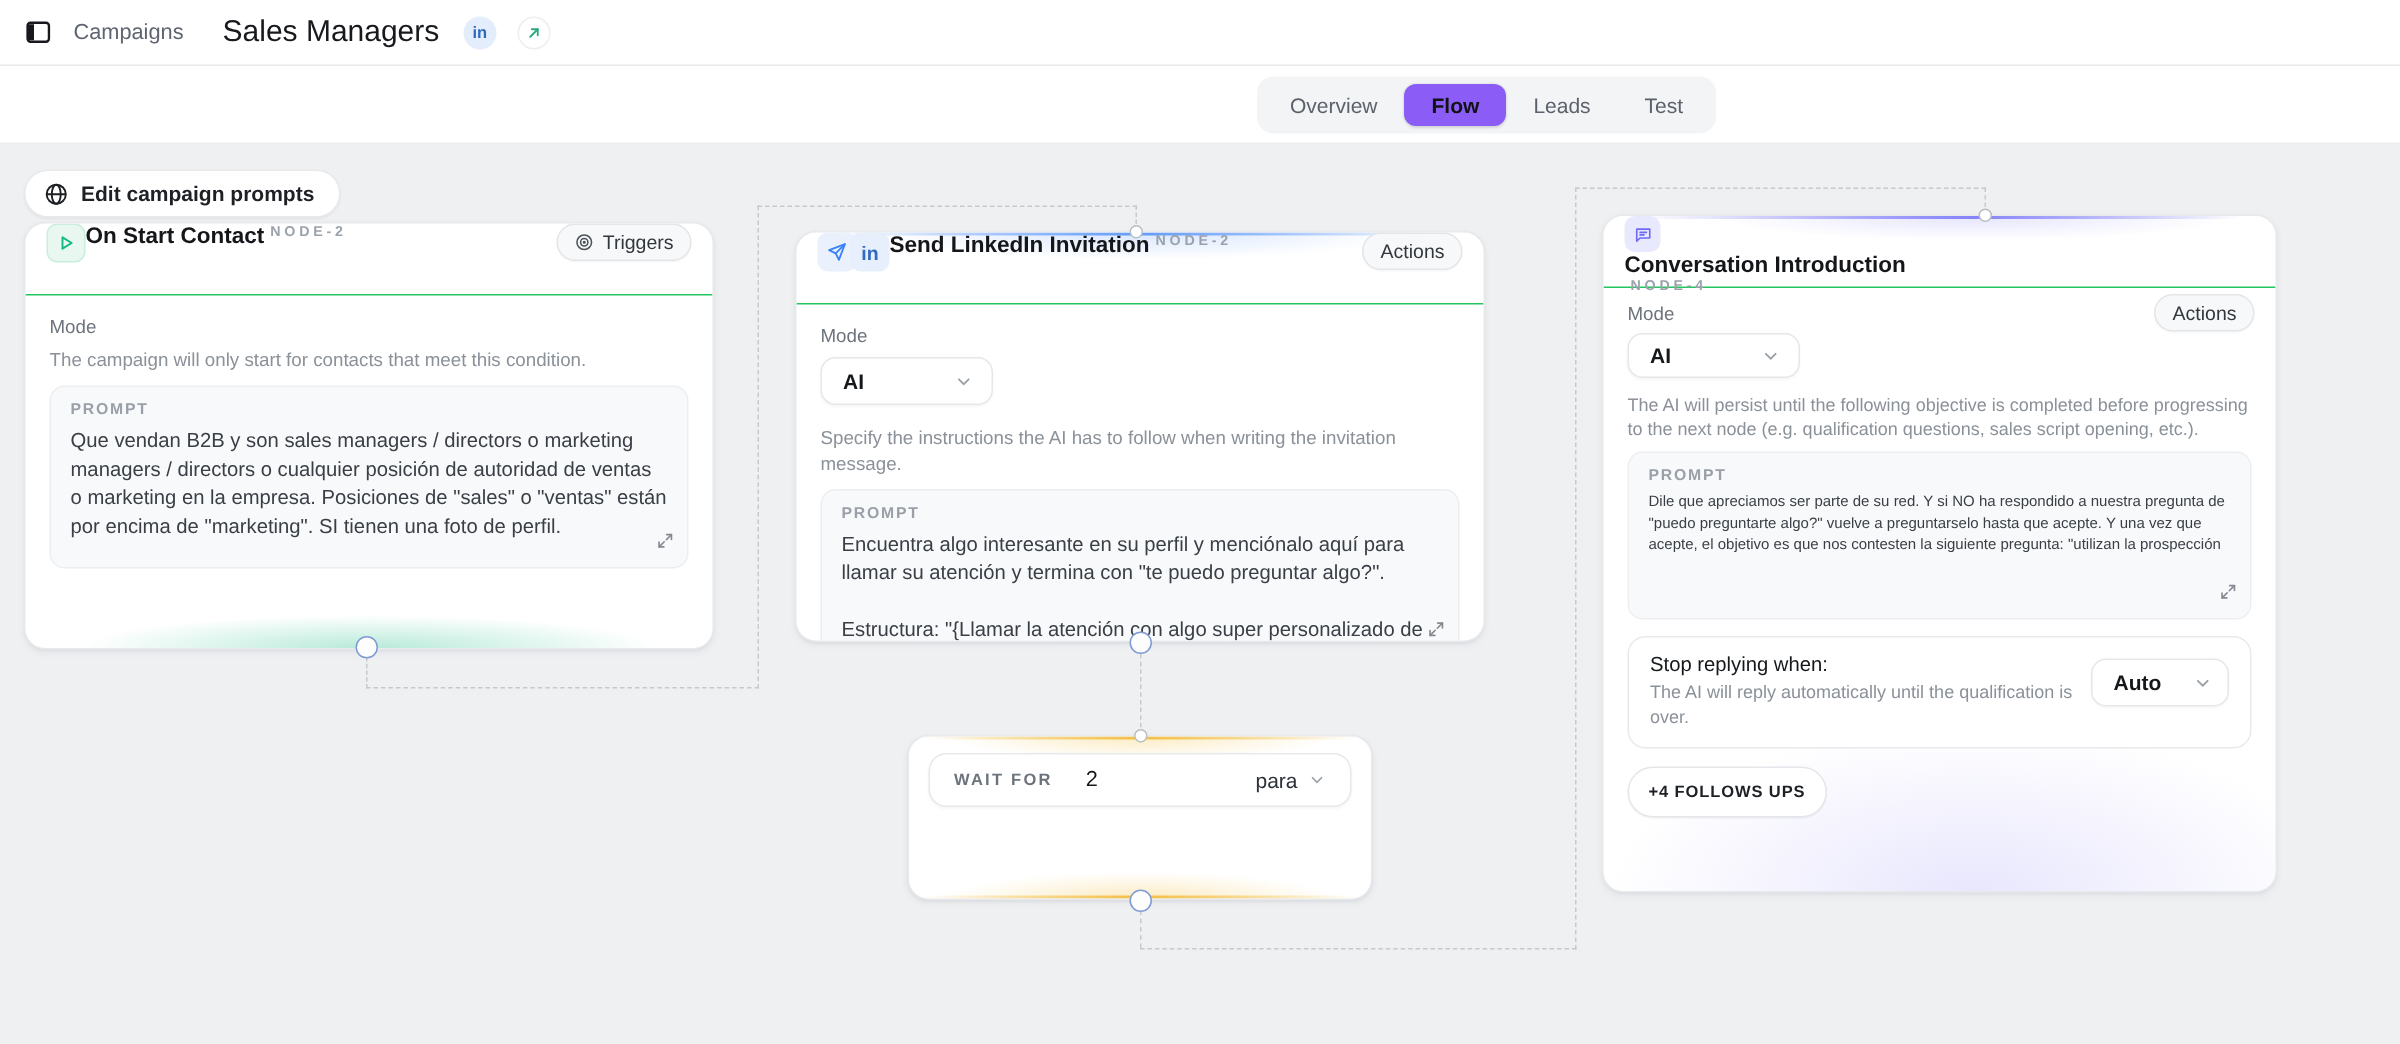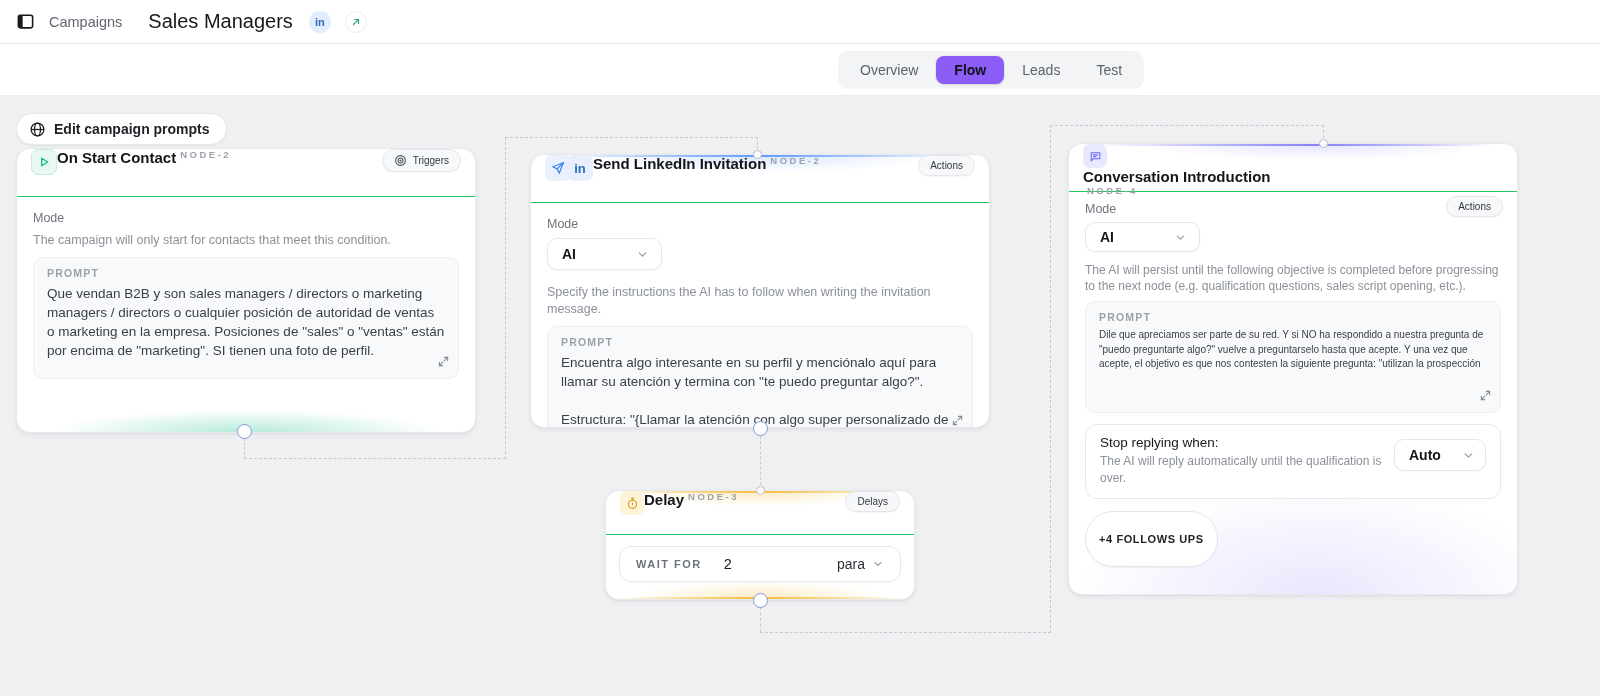--- a/index.html
+++ b/index.html
@@ -84,21 +84,21 @@
   .icon-li     { background:#e6effb; color:#2f6bc0; font-weight:700; font-size:13px; }
   .icon-amber  { background:#fdf3d7; }
   .icon-purple { background:#e9e9fd; }
   .node-title { font-size:15px; font-weight:700; color:#141619; white-space:nowrap; }
   .node-id {
     font-size:9.5px; font-weight:700; letter-spacing:2.5px; color:#9ba2ab; margin-left:4px; white-space:nowrap;
   }
   .badge {
     margin-left:auto; display:inline-flex; align-items:center; gap:6px;
     background:#f7f8f9; border:1px solid #e3e5e8; border-radius:999px;
-    padding:4px 11px; font-size:10px; color:#32373d; cursor:pointer;
+    padding:4px 11px; font-size:13px; color:#32373d; cursor:pointer;
     box-shadow:0 1px 1px rgba(16,24,40,.03);
   }
   .node-body { padding:10px 16px 14px; position:relative; z-index:2; }
   .fld-label { font-size:12.5px; color:#6e747d; margin:4px 0 7px; }
   .select {
     display:inline-flex; align-items:center; justify-content:space-between;
     background:#fff; border:1px solid #e5e7ea; border-radius:10px;
     padding:7px 12px 7px 14px; font-size:14px; font-weight:700; color:#15181b;
     box-shadow:0 1px 2px rgba(16,24,40,.04); cursor:pointer; margin-bottom:8px;
   }
@@ -146,21 +146,21 @@
   }
   .reply-title { font-size:14px; color:#15181b; }
   .toggle { width:38px; height:21px; border-radius:999px; background:#141619; position:relative; cursor:pointer; flex:0 0 auto; }
   .toggle .knob { position:absolute; top:2px; right:2px; width:17px; height:17px; border-radius:50%; background:#fff; }
   .reply-row2 { display:flex; align-items:flex-start; padding:10px 14px 12px; gap:12px; }
   .stop-label { font-size:13.5px; font-weight:400; color:#15181b; margin-bottom:3px; }
   .stop-helper { font-size:12px; color:#8b9199; line-height:1.35; max-width:285px; }
   .select.small { margin:4px 0 0 auto; padding:7px 10px 7px 14px; min-width:92px; }
   .followups {
     display:inline-flex; align-items:center; margin-top:12px;
-    background:#fff; border:1px solid #e4e6e9; border-radius:999px; padding:21px 13px;
+    background:#fff; border:1px solid #e4e6e9; border-radius:999px; padding:10px 13px;
     font-size:11px; font-weight:700; letter-spacing:.6px; color:#1d2025; cursor:pointer;
     box-shadow:0 1px 1px rgba(16,24,40,.04); position:relative; z-index:2;
   }
 
   .chev { flex:0 0 auto; }
 </style>
 </head>
 <body>
 
 <header class="topbar">
@@ -300,35 +300,20 @@
         </span>
       </div>
     </div>
   </section>
 
   <section class="node" style="left:605px; top:394px; width:310px; height:110px;">
     <div class="edge line-amber-t"></div>
     <div class="edge glow-amber-t"></div>
     <div class="edge line-amber-b"></div>
     <div class="edge glow-amber-b"></div>
-    <div class="node-header" style="height:44px;">
-      <span class="icon-sq icon-amber" style="width:24px;height:24px;">
-        <svg width="13" height="13" viewBox="0 0 24 24" fill="none" stroke="#d79b16" stroke-width="2" stroke-linecap="round">
-          <circle cx="12" cy="13.5" r="7.5"></circle>
-            <path d="M12 10.5v3.5"></path>
-            <path d="M10 2.5h4"></path>
-            <path d="M12 2.5v3"></path>
-        </svg>
-      </span>
-      <span class="node-title">Delay</span>
-      <span class="node-id">NODE-3</span>
-      <span class="badge">
-        <span>Delays</span>
-      </span>
-    </div>
     <div class="node-body" style="padding:11px 13px 12px;">
       <div class="wait-row">
         <span class="wait-label">WAIT FOR</span>
         <span class="wait-value">2</span>
         <span class="wait-unit">
           <span>para</span>
           <span class="chev" style="display:inline-flex;">
             <svg width="12" height="12" viewBox="0 0 24 24" fill="none" stroke="#9aa0a6" stroke-width="2.2" stroke-linecap="round">
                 <path d="M6 9l6 6 6-6"></path>
               </svg>

